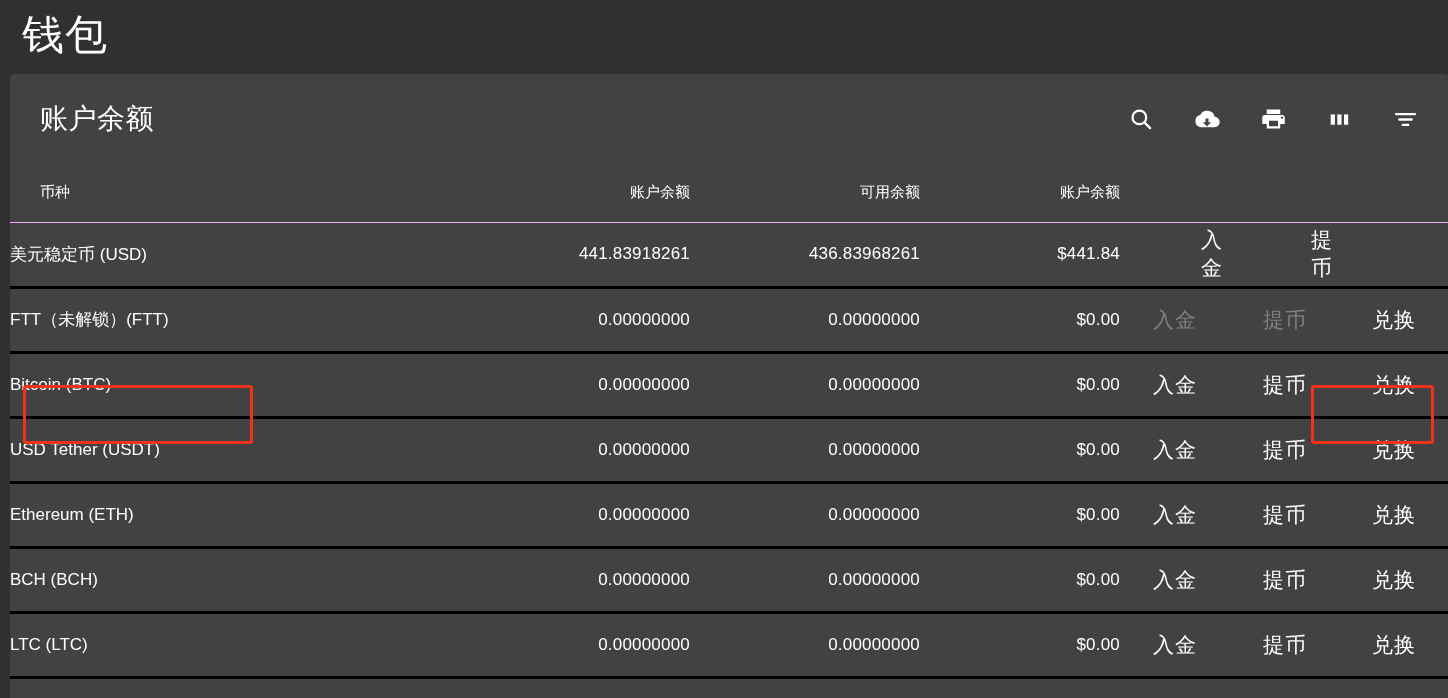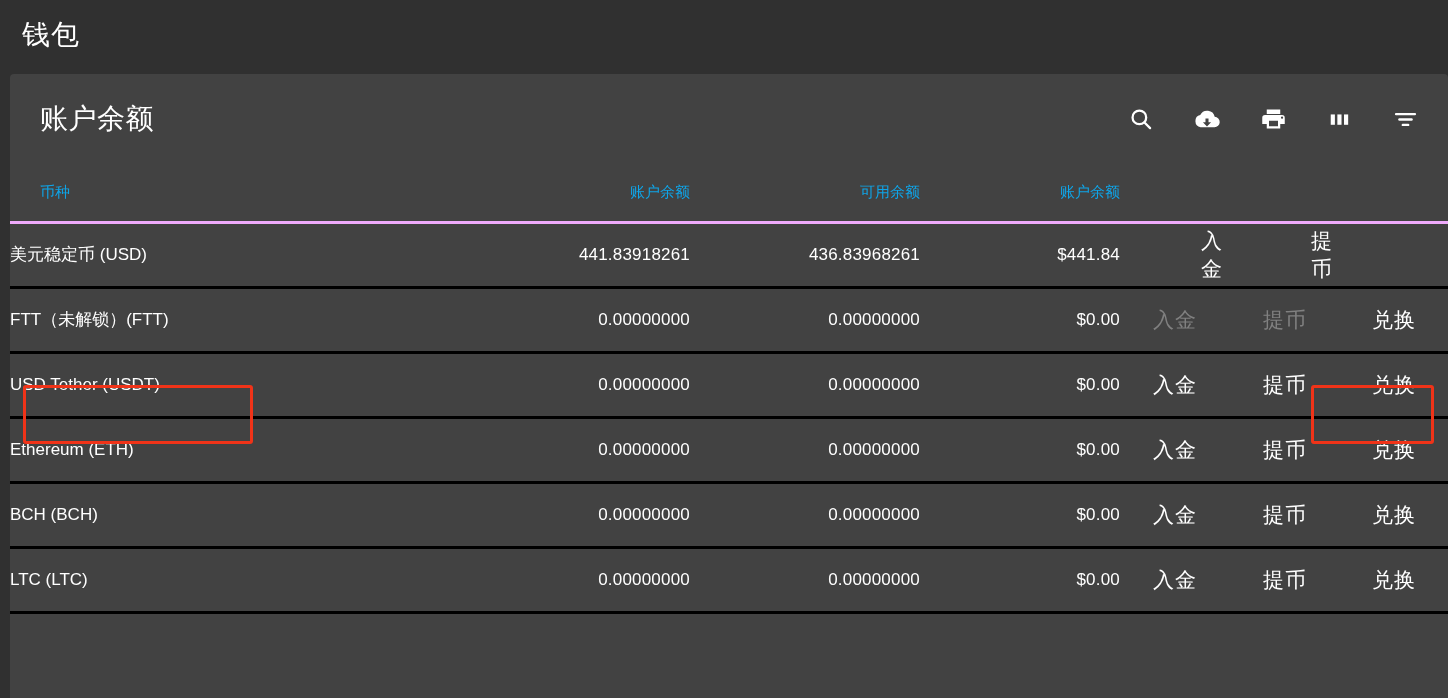--- a/index.html
+++ b/index.html
@@ -22,21 +22,21 @@
     width: 1448px;
     height: 698px;
     background: #303030;
   }
 
   
   .page-title {
     position: absolute;
     left: 22px;
     top: 4px;
-    font-size: 28px;
+    font-size: 42px;
     line-height: 62px;
     font-weight: 400;
     color: #ffffff;
     letter-spacing: 1px;
   }
 
   
   .card {
     position: absolute;
     left: 10px;
@@ -109,22 +109,22 @@
   .col-avail  { width: 230px; }
   .col-usd    { width: 200px; }
   .col-a1     { width: 110px; }
   .col-a2     { width: 110px; }
   .col-a3     { width: 108px; }
 
   .head-row th {
     height: 58px;
     vertical-align: middle;
     font-size: 15px;
-    color: #0ea5e9;
-    border-bottom: 3px solid #f0abfc;
+    color: #ffffff;
+    border-bottom: 1px solid #f0abfc;
   }
 
   .head-row th.h-name { text-align: left;  padding-left: 30px; }
   .head-row th.h-num  { text-align: right; }
   .head-row th.h-bal   { padding-right: 0px; }
   .head-row th.h-avail { padding-right: 0px; }
   .head-row th.h-usd   { padding-right: 0px; }
 
   .body-row td {
     height: 65px;
@@ -283,20 +283,29 @@
           <tr class="body-row">
             <td class="c-name">FTT（未解锁）(FTT)</td>
             <td class="c-num">0.00000000</td>
             <td class="c-num">0.00000000</td>
             <td class="c-num">$0.00</td>
             <td class="c-act"><span class="act-link disabled">入金</span></td>
             <td class="c-act"><span class="act-link disabled">提币</span></td>
             <td class="c-act"><span class="act-link">兑换</span></td>
           </tr>
           <tr class="body-row">
+            <td class="c-name">Bitcoin (BTC)</td>
+            <td class="c-num">0.00000000</td>
+            <td class="c-num">0.00000000</td>
+            <td class="c-num">$0.00</td>
+            <td class="c-act"><span class="act-link">入金</span></td>
+            <td class="c-act"><span class="act-link">提币</span></td>
+            <td class="c-act"><span class="act-link">兑换</span></td>
+          </tr>
+          <tr class="body-row">
             <td class="c-name">USD Tether (USDT)</td>
             <td class="c-num">0.00000000</td>
             <td class="c-num">0.00000000</td>
             <td class="c-num">$0.00</td>
             <td class="c-act"><span class="act-link">入金</span></td>
             <td class="c-act"><span class="act-link">提币</span></td>
             <td class="c-act"><span class="act-link">兑换</span></td>
           </tr>
           <tr class="body-row">
             <td class="c-name">Ethereum (ETH)</td>

